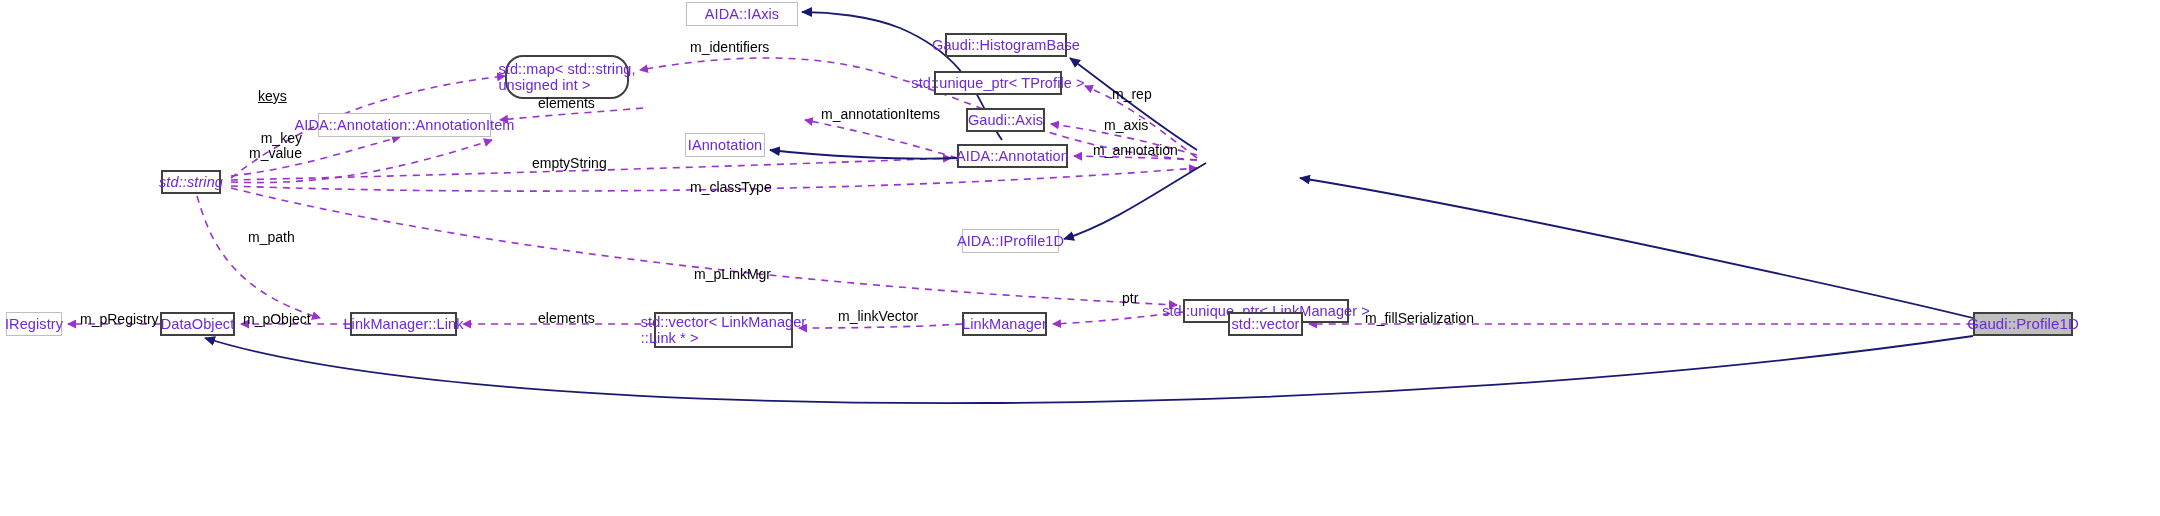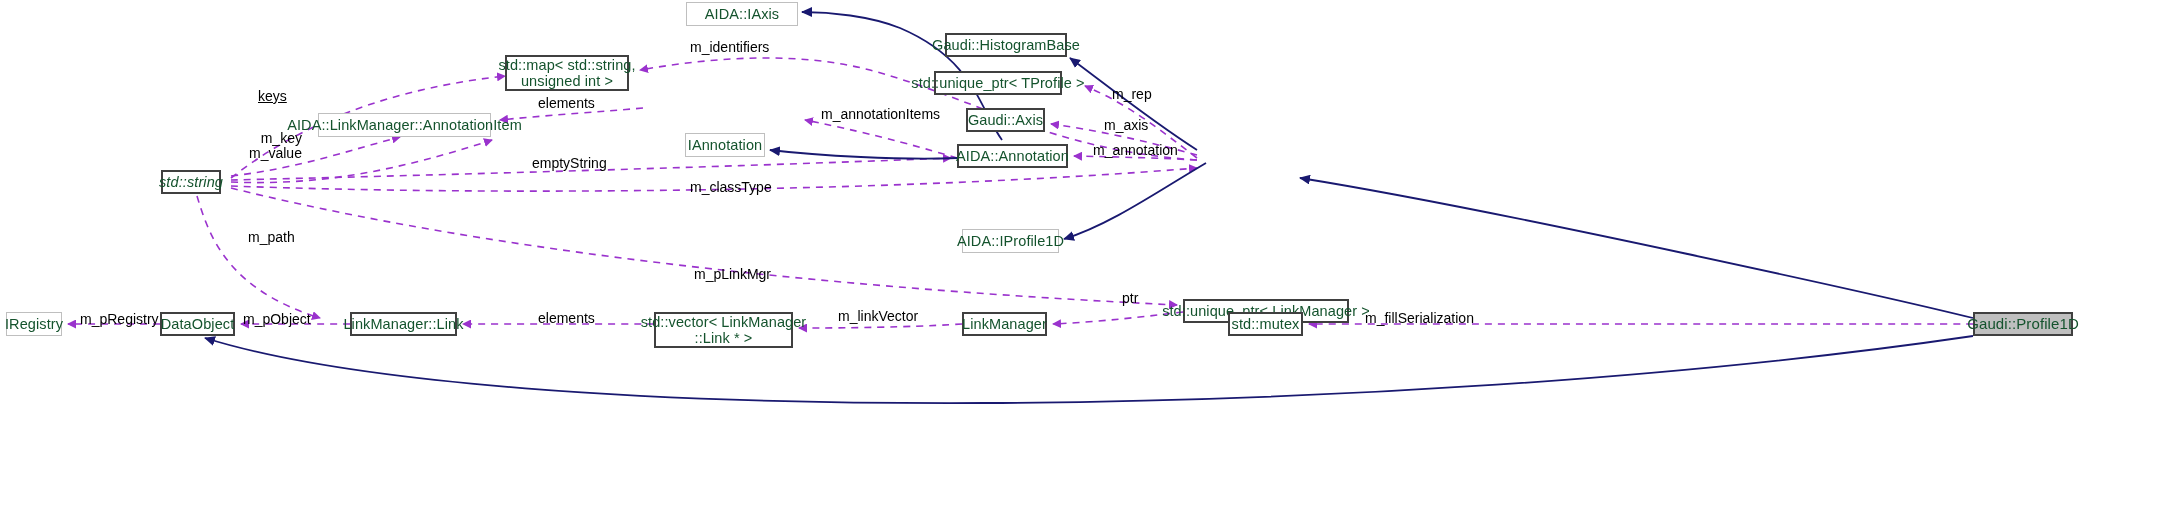--- a/index.html
+++ b/index.html
@@ -23,23 +23,23 @@
     height: 516px;
     pointer-events: none;
   }
   .node {
     position: absolute;
     box-sizing: border-box;
     background: #ffffff;
     display: flex;
     align-items: center;
     justify-content: center;
-    text-align: center;
+    text-align: left;
     line-height: 1.12;
-    color: #14532d;
+    color: #6d28d9;
     white-space: pre;
     letter-spacing: 0.1px;
   }
   
   .node.plain {
     border: 1px solid #bfbfbf;
     font-size: 14.5px;
   }
   
   .node.strong {
@@ -105,37 +105,37 @@
       <path d="M1197,150 C1150,120 1100,80 1070,58"></path>
       <path d="M957,158 C900,160 820,156 770,150"></path>
       <path d="M1206,163 C1160,190 1110,225 1064,239"></path>
       <path d="M1973,318 C1900,300 1500,210 1300,178"></path>
       <path d="M1973,336 C1400,420 500,430 205,338"></path>
     </g>
   </svg>
 
   <div class="node plain" style="left:686px;  top:2px;   width:112px; height:24px;">AIDA::IAxis</div>
   <div class="node strong" style="left:945px;  top:33px;  width:122px; height:24px;">Gaudi::HistogramBase</div>
-  <div class="node strong" style="left:505px;  top:55px;  width:124px; height:36px;">std::map&lt; std::string,
+  <div class="node strong" style="left:505px;  top:55px;  width:124px; height:44px;border-radius:18px;">std::map&lt; std::string,
 unsigned int &gt;</div>
   <div class="node strong" style="left:934px;  top:71px;  width:128px; height:24px;">std::unique_ptr&lt; TProfile &gt;</div>
   <div class="node strong" style="left:966px;  top:108px; width:79px;  height:24px;">Gaudi::Axis</div>
-  <div class="node plain" style="left:318px;  top:113px; width:173px; height:24px;">AIDA::LinkManager::AnnotationItem</div>
+  <div class="node plain" style="left:318px;  top:113px; width:173px; height:24px;">AIDA::Annotation::AnnotationItem</div>
   <div class="node plain" style="left:685px;  top:133px; width:80px;  height:24px;">IAnnotation</div>
   <div class="node strong" style="left:957px;  top:144px; width:111px; height:24px;">AIDA::Annotation</div>
   <div class="node strong" style="left:161px;  top:170px; width:60px;  height:24px;font-style:italic;">std::string</div>
   <div class="node plain" style="left:962px;  top:229px; width:97px;  height:24px;">AIDA::IProfile1D</div>
   <div class="node strong" style="left:1183px; top:299px; width:166px; height:24px;">std::unique_ptr&lt; LinkManager &gt;</div>
   <div class="node plain" style="left:6px;    top:312px; width:56px;  height:24px;">IRegistry</div>
   <div class="node strong" style="left:160px;  top:312px; width:75px;  height:24px;">DataObject</div>
   <div class="node strong" style="left:350px;  top:312px; width:107px; height:24px;">LinkManager::Link</div>
   <div class="node strong" style="left:654px;  top:312px; width:139px; height:36px;">std::vector&lt; LinkManager
 ::Link * &gt;</div>
   <div class="node strong" style="left:962px;  top:312px; width:85px;  height:24px;">LinkManager</div>
-  <div class="node strong" style="left:1228px; top:312px; width:75px;  height:24px;">std::mutex</div>
+  <div class="node strong" style="left:1228px; top:312px; width:75px;  height:24px;">std::vector</div>
   <div class="node focus" style="left:1973px; top:312px; width:100px; height:24px;">Gaudi::Profile1D</div>
 
   <div class="edge-label" style="left:690px;  top:40px;">m_identifiers</div>
   <div class="edge-label" style="left:258px;  top:89px;text-decoration:underline;">keys</div>
   <div class="edge-label" style="left:538px;  top:96px;">elements</div>
   <div class="edge-label" style="left:1112px; top:87px;">m_rep</div>
   <div class="edge-label" style="left:821px;  top:107px;">m_annotationItems</div>
   <div class="edge-label" style="left:249px;  top:131px; text-align:right;">m_key
 m_value</div>
   <div class="edge-label" style="left:1104px; top:118px;">m_axis</div>

